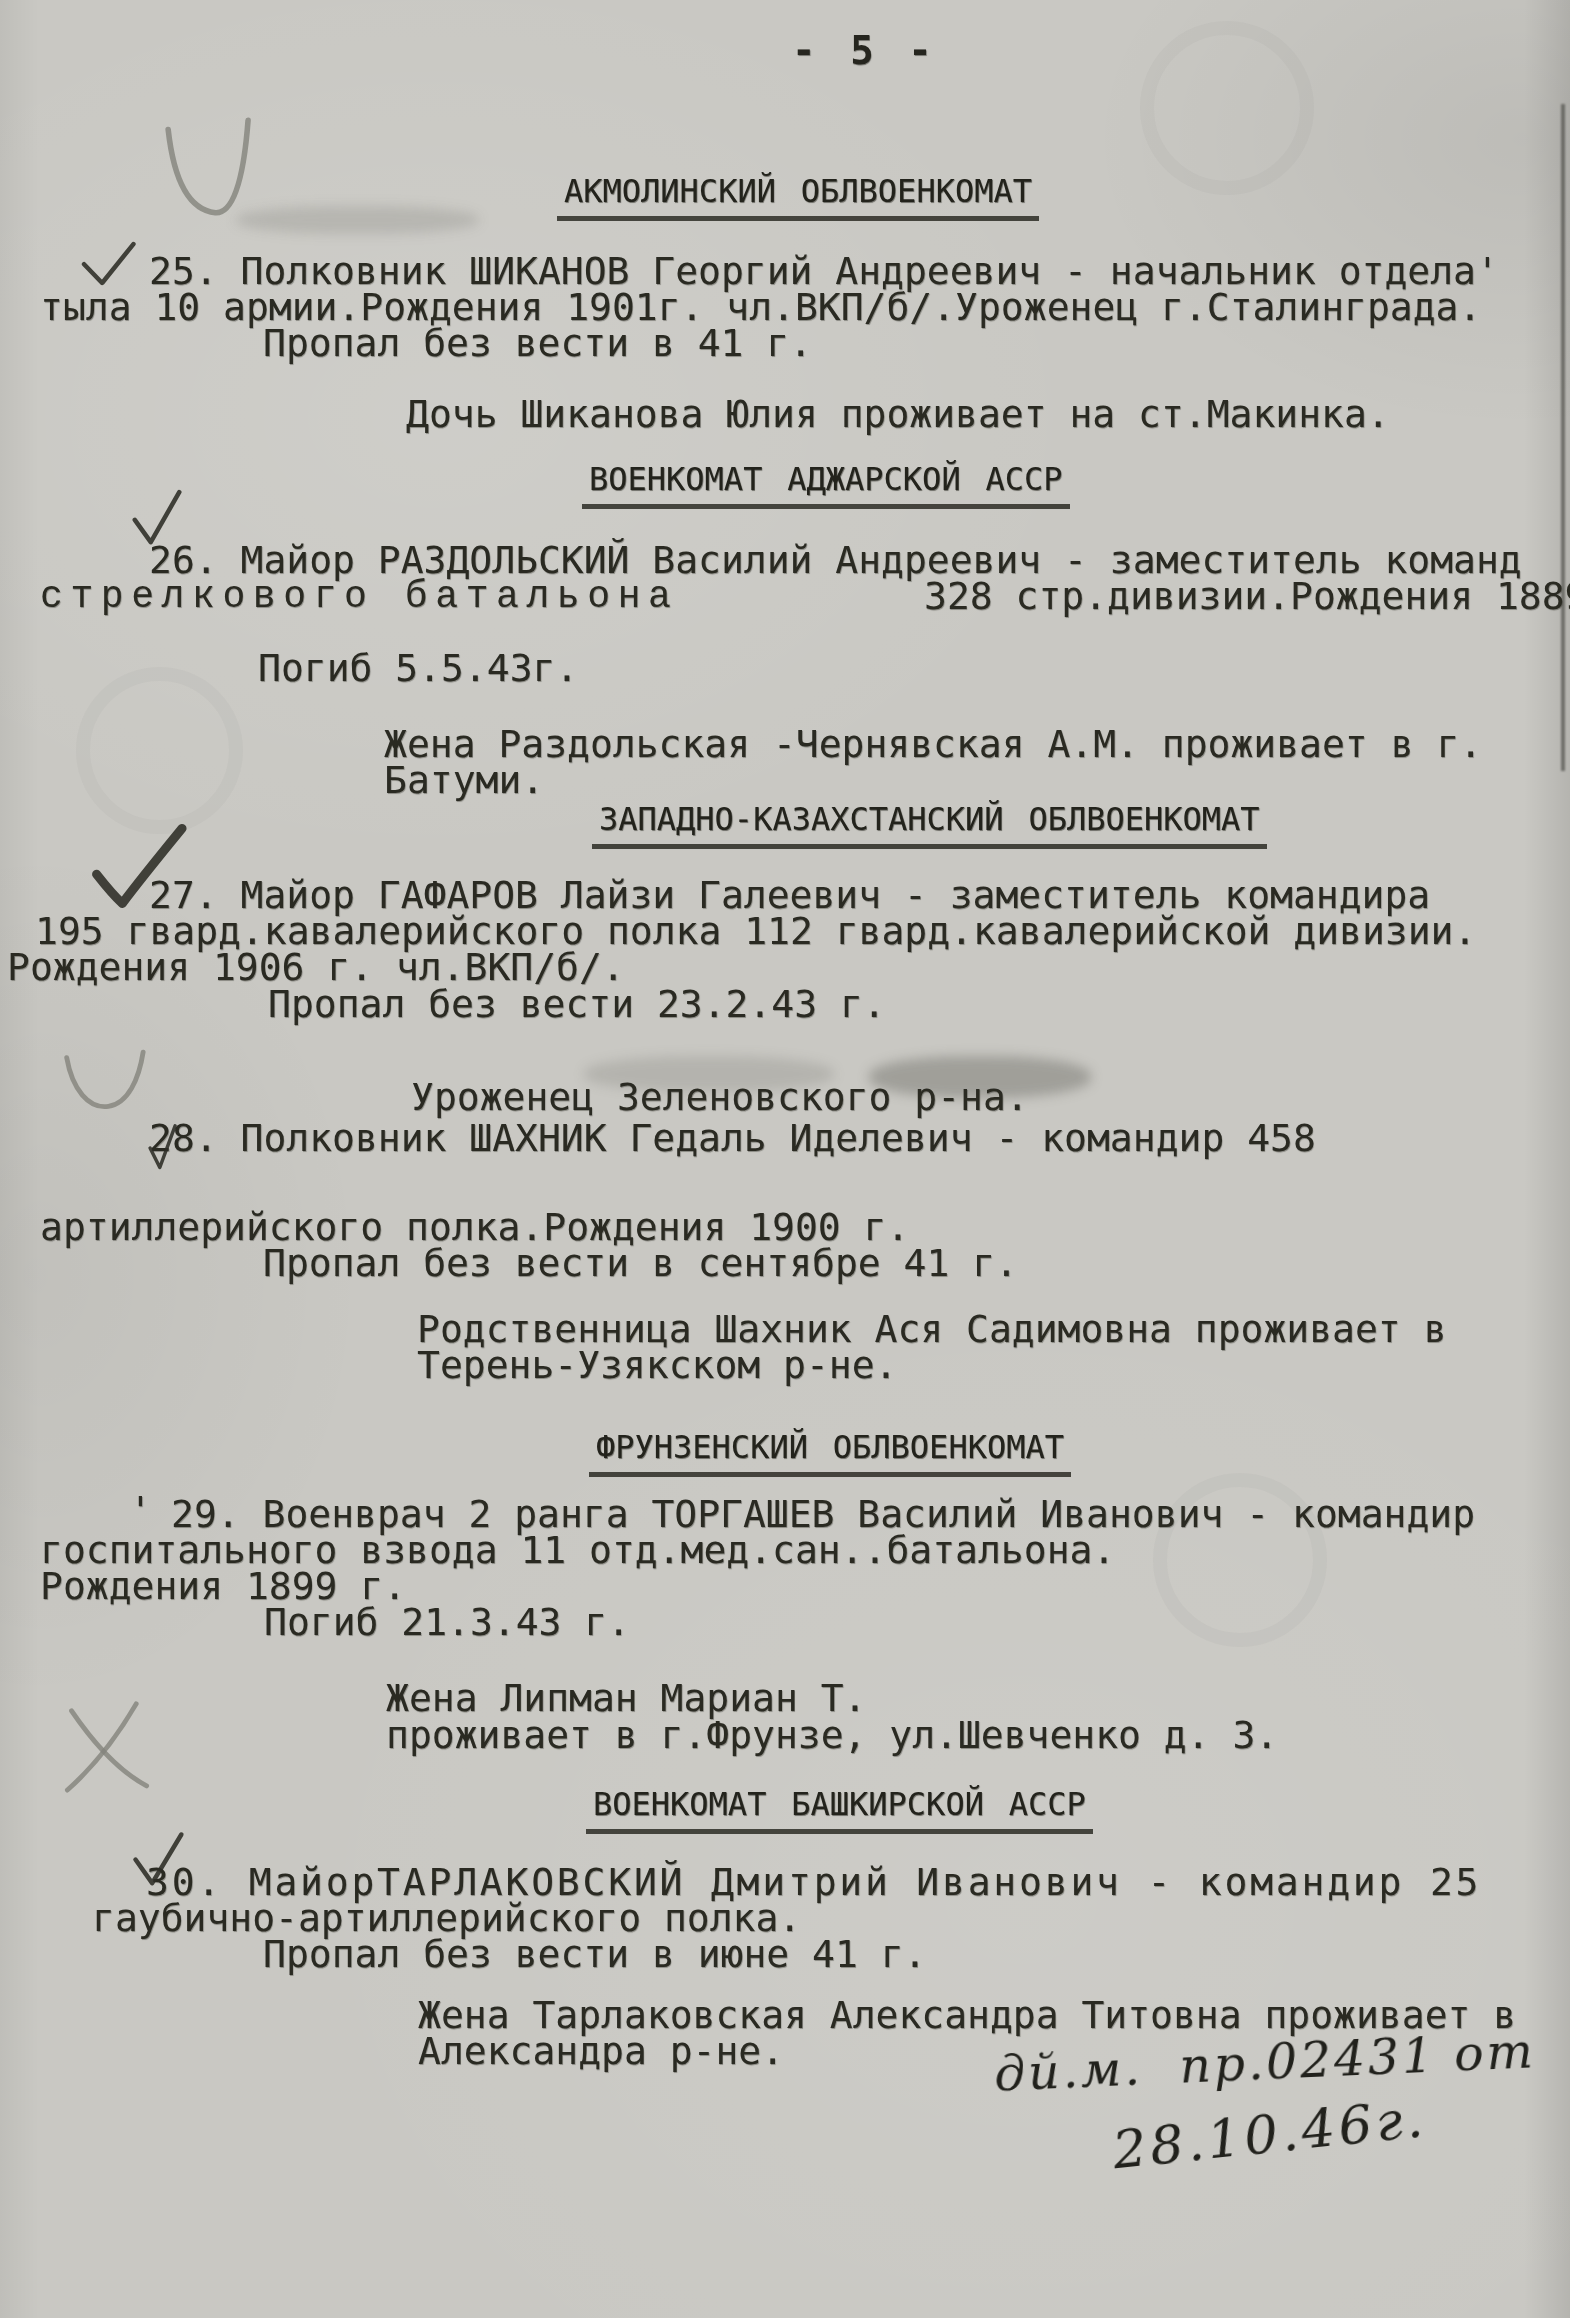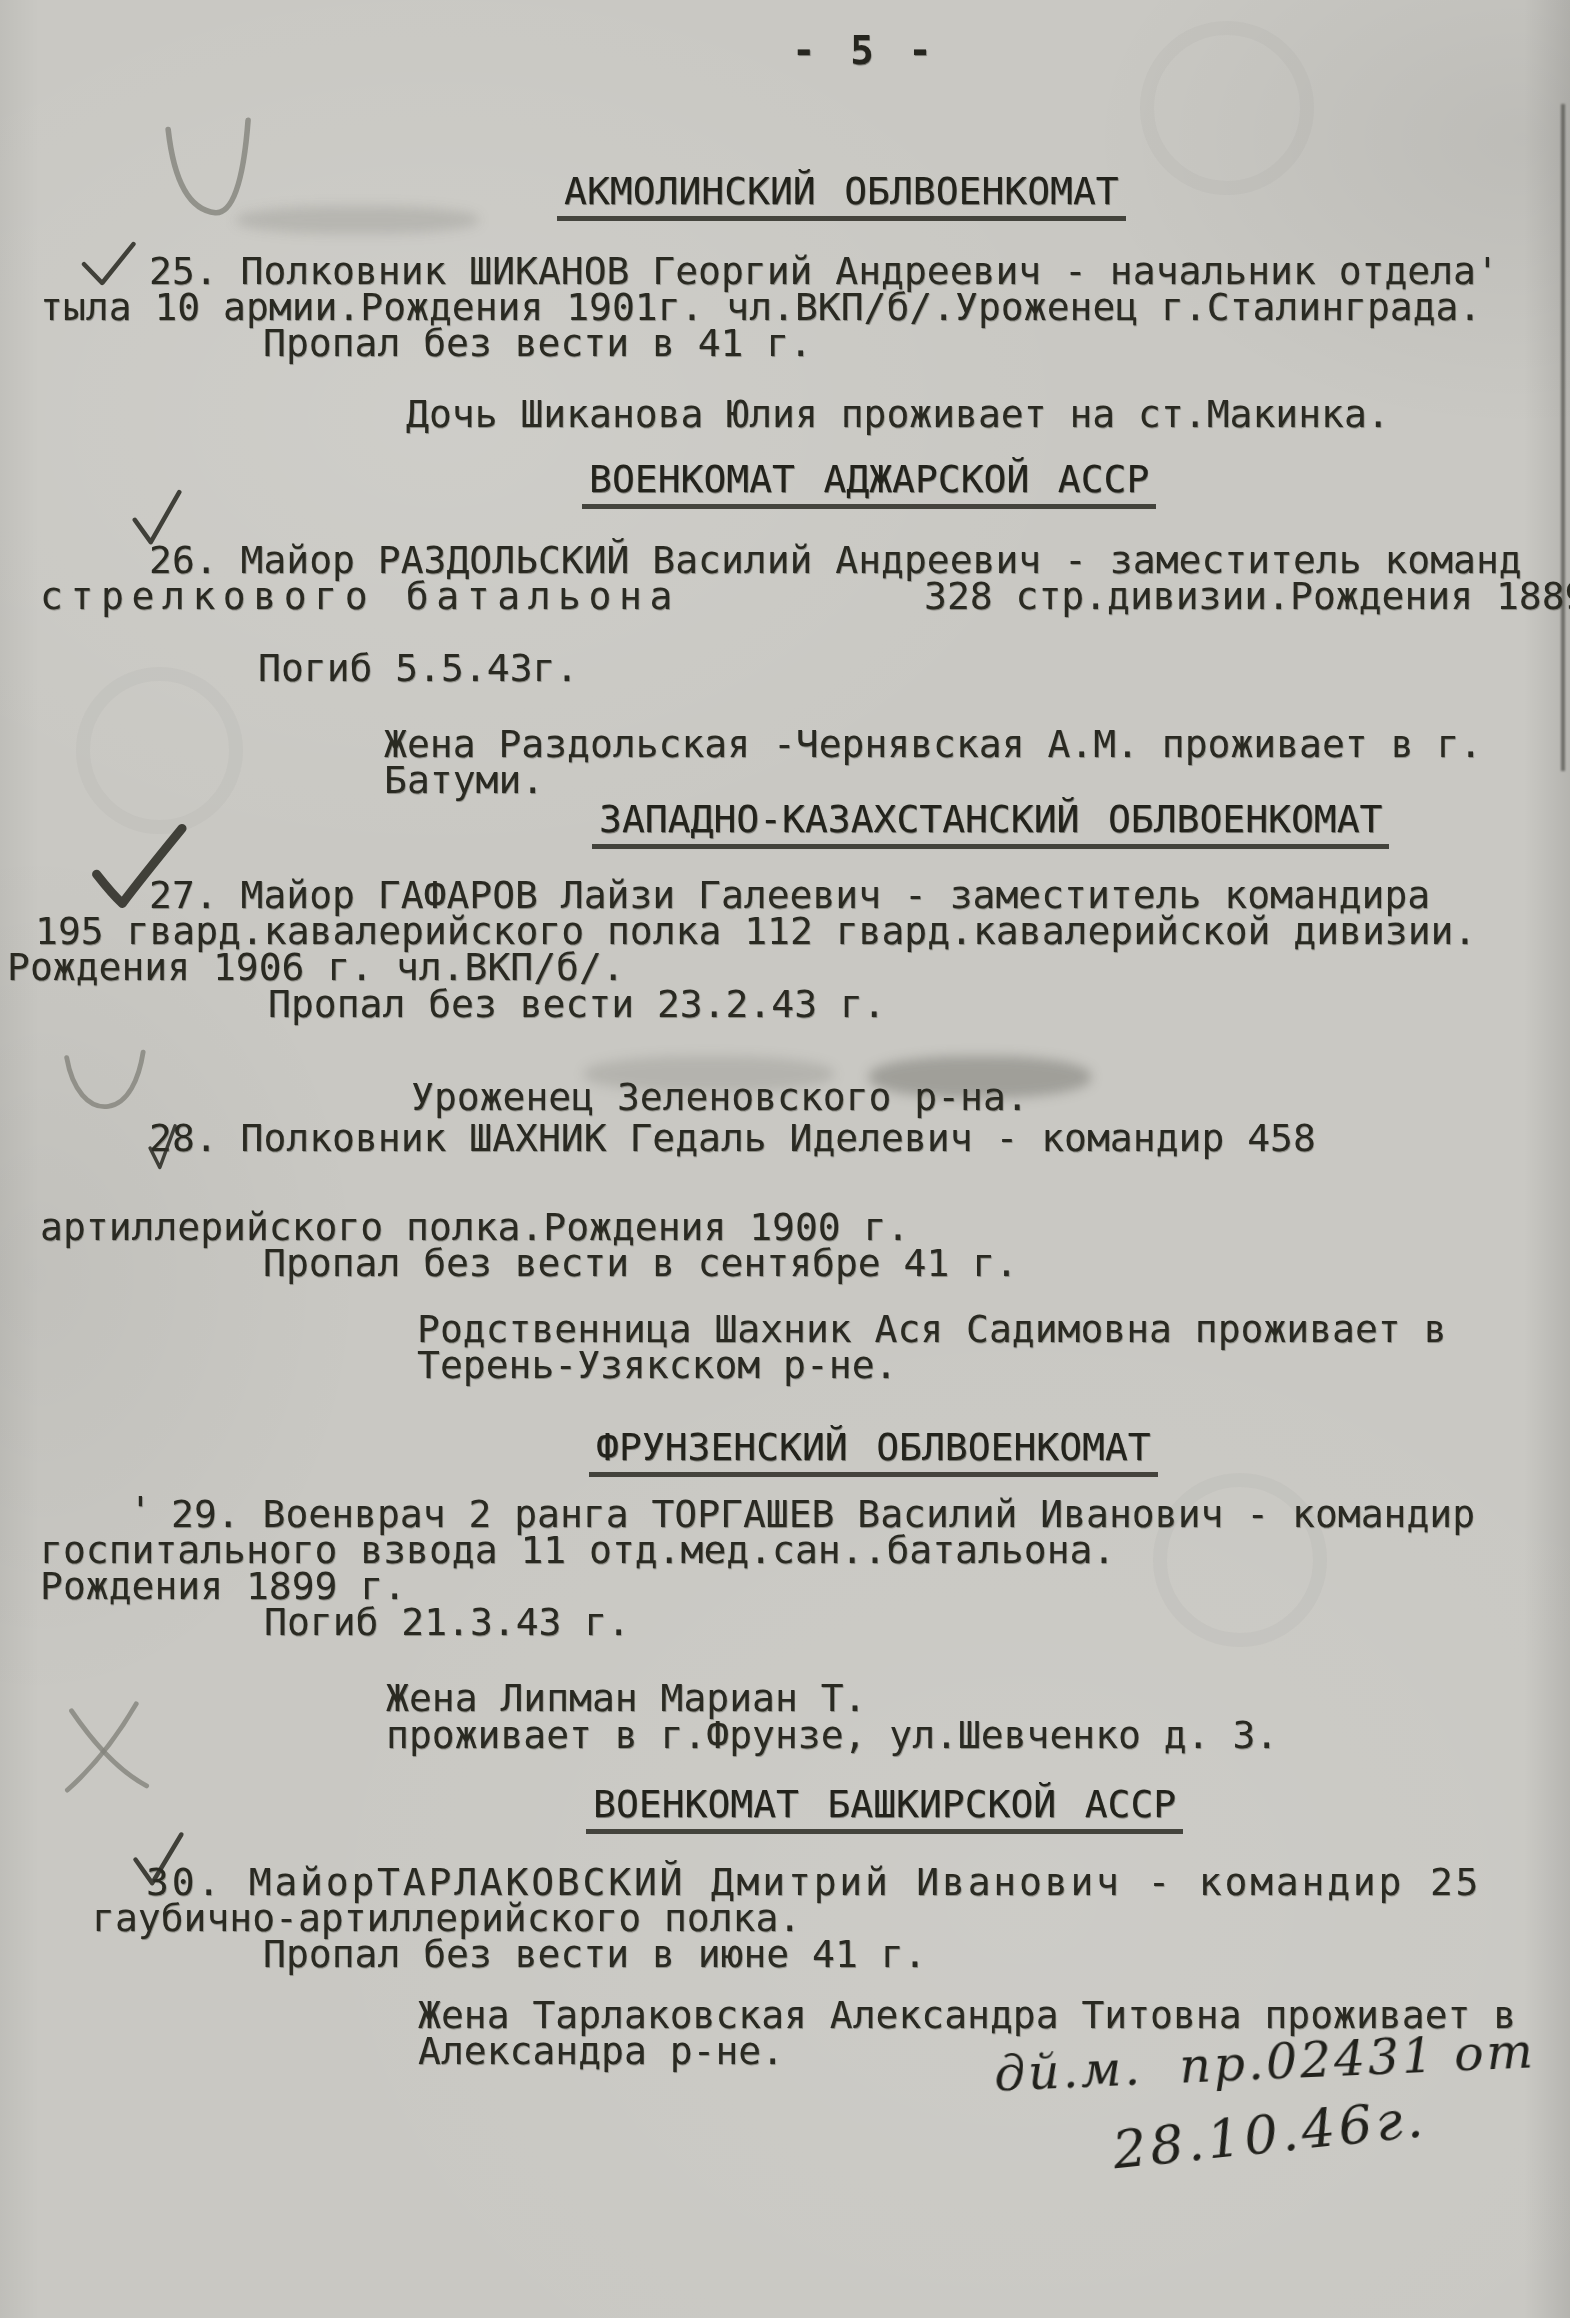--- a/index.html
+++ b/index.html
@@ -13,31 +13,31 @@
       linear-gradient(90deg, rgba(0,0,0,0.05) 0, transparent 2.5%, transparent 97%, rgba(0,0,0,0.10) 100%),
       #c9c8c3;
     font-family:"DejaVu Sans Mono","Liberation Mono",monospace;
   }
   .tline{
     position:absolute;font-size:38px;line-height:39px;color:#2a2a22;
     white-space:pre;filter:blur(0.3px);
     text-shadow:0.7px 0.7px 0.7px rgba(45,45,38,.40);
   }
   .theader{
-    position:absolute;font-size:38px;line-height:39px;color:#23231c;
+    position:absolute;font-size:32px;line-height:39px;color:#23231c;
     white-space:pre;word-spacing:5.6px;filter:blur(0.3px);
     text-shadow:0.7px 0.7px 0.7px rgba(40,40,33,.55);
     border-bottom:5.6px solid rgba(38,38,30,.82);
     padding:0 7px 4.9px 7px;margin-left:-7px;
   }
   .pagenum{
     position:absolute;font-size:39px;font-weight:bold;letter-spacing:5.6px;
     color:#26261f;filter:blur(0.3px);text-shadow:0.7px 0.7px 0.7px rgba(40,40,33,.5);
   }
-  .sp{letter-spacing:7.6px;}
+  .sp{letter-spacing:7.6px;font-family:Liberation Mono, monospace;}
   .w{letter-spacing:2.8px;}
   .hand{
     position:absolute;font-family:"DejaVu Serif","Liberation Serif",serif;
     font-style:italic;color:#21211c;filter:blur(0.2px);white-space:pre;
   }
   .hand1{left:994px;top:2034px;font-size:49px;transform:rotate(-2.5deg);letter-spacing:2.8px;}
   .hand2{left:1112px;top:2103px;font-size:53px;transform:rotate(-6deg);letter-spacing:3.5px;}
   .marks{position:absolute;left:0;top:0;pointer-events:none;}
   .ink{stroke:#2c2c26;fill:none;stroke-linecap:round;stroke-linejoin:round;opacity:.88;}
   .pencil{stroke:#83837c;fill:none;stroke-linecap:round;stroke-linejoin:round;opacity:.8;}

